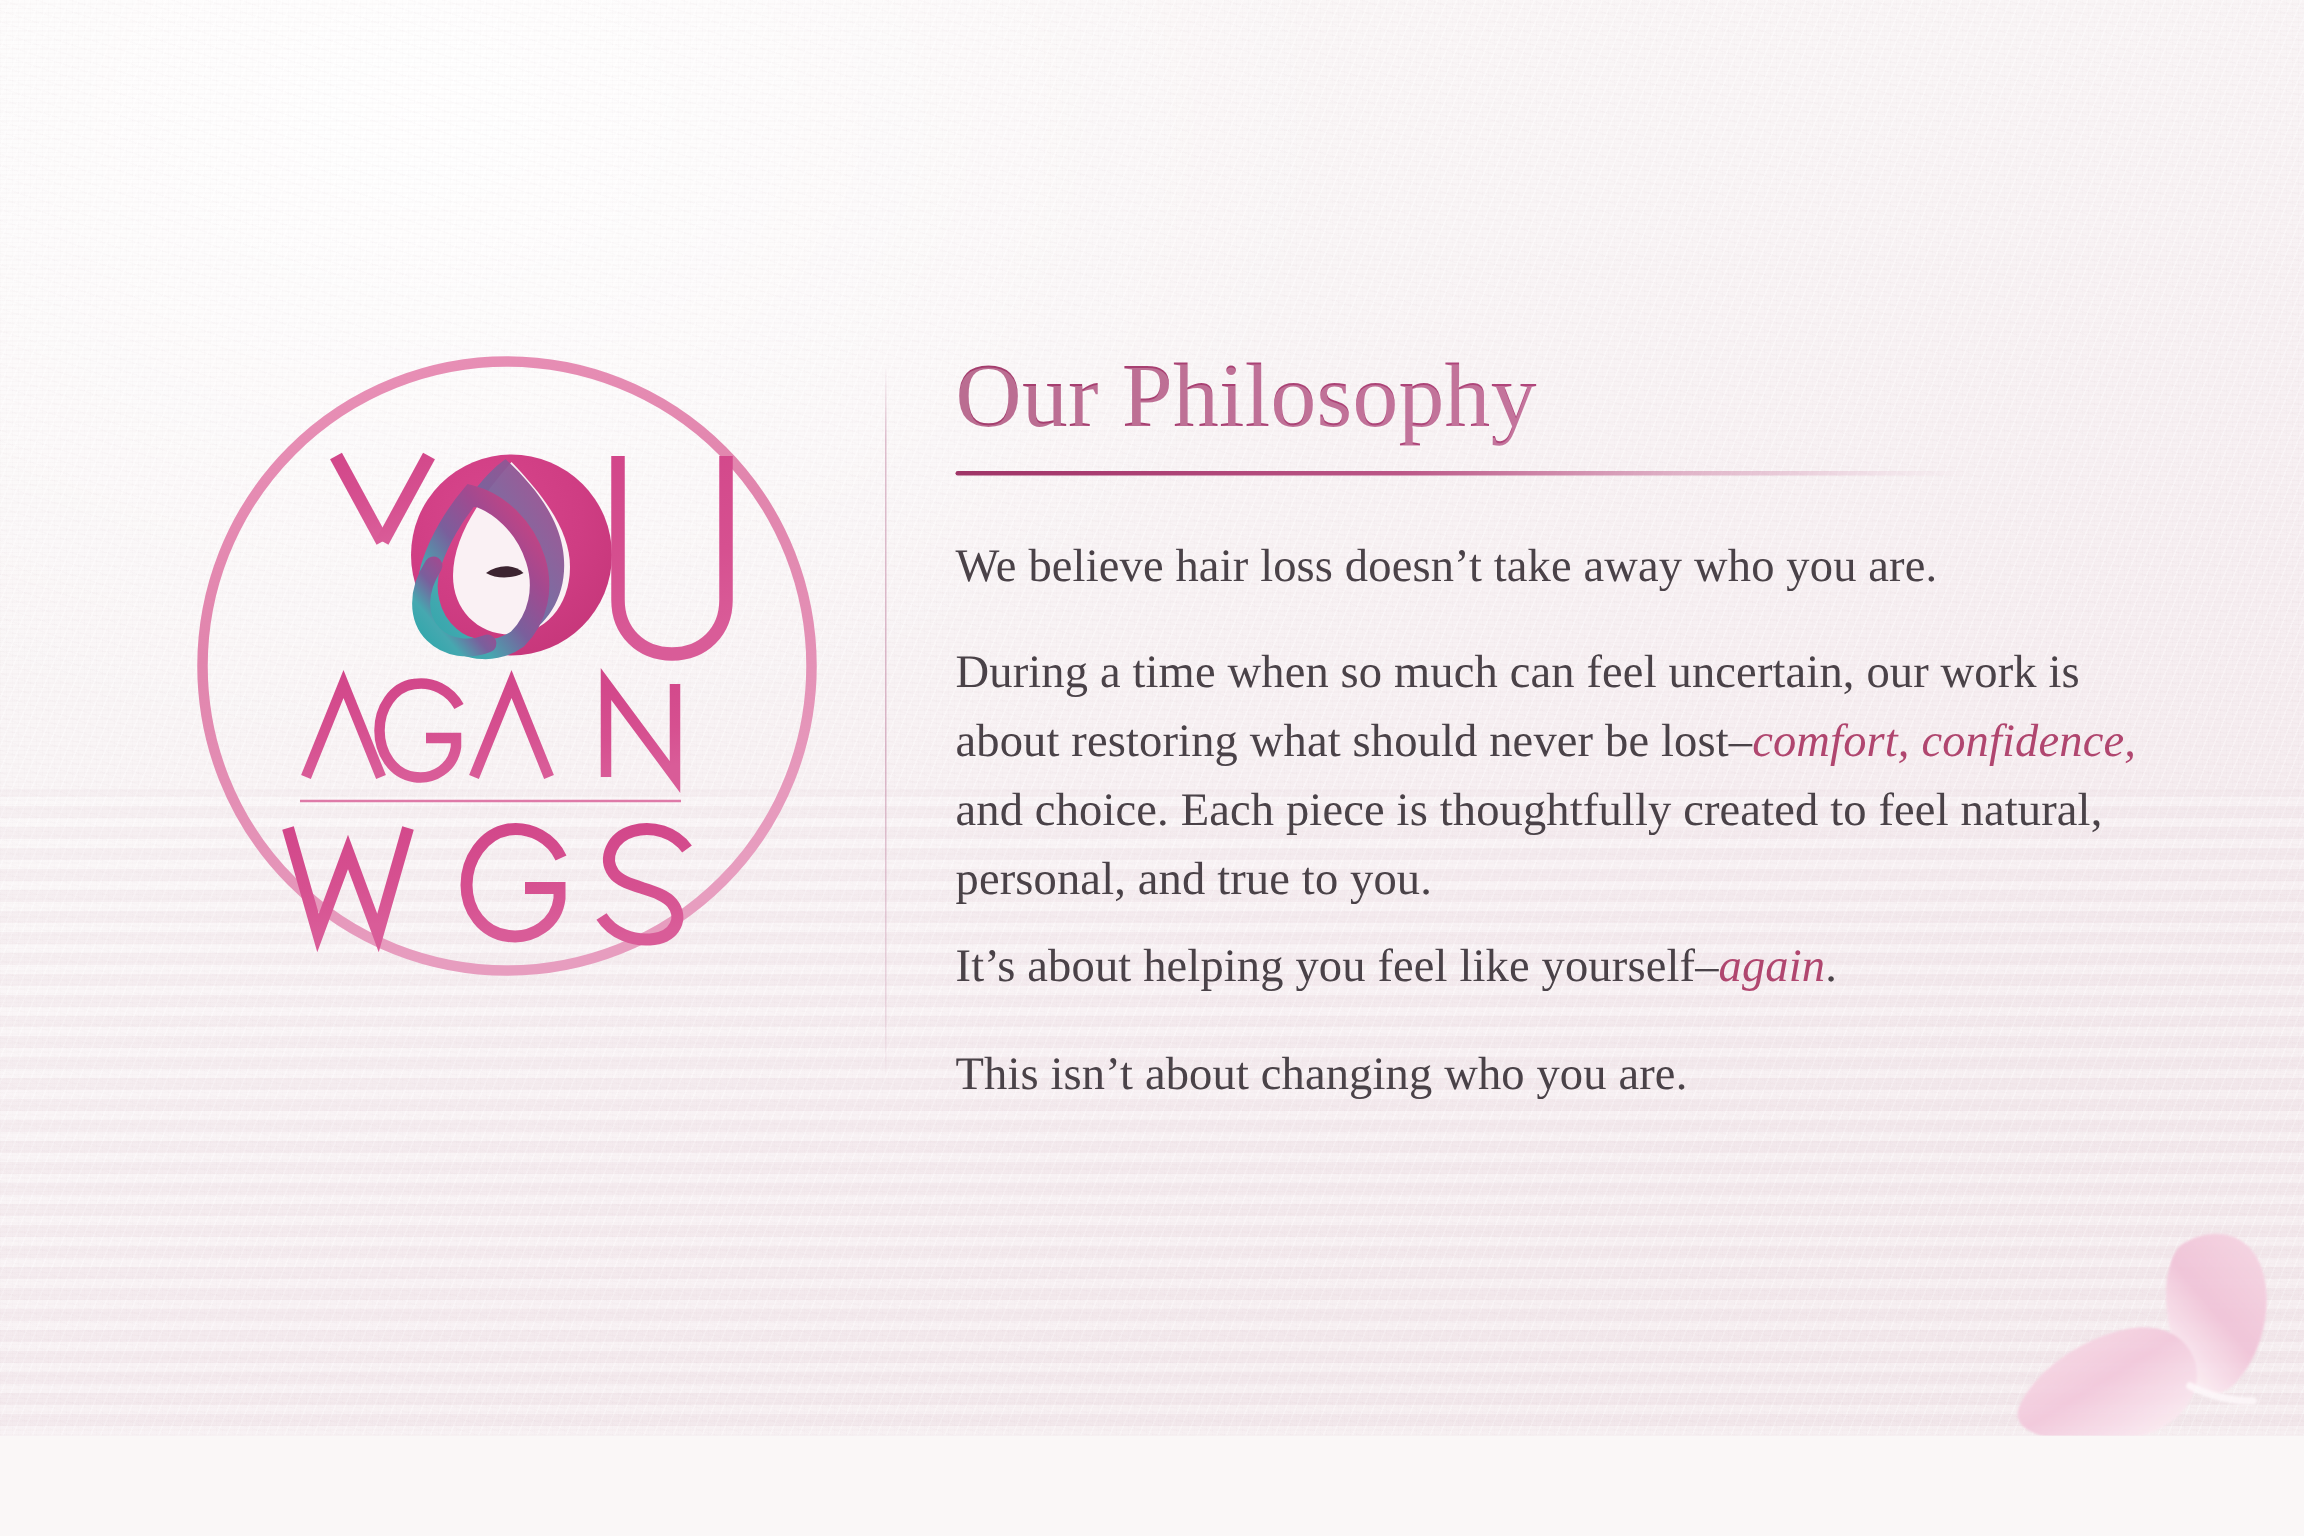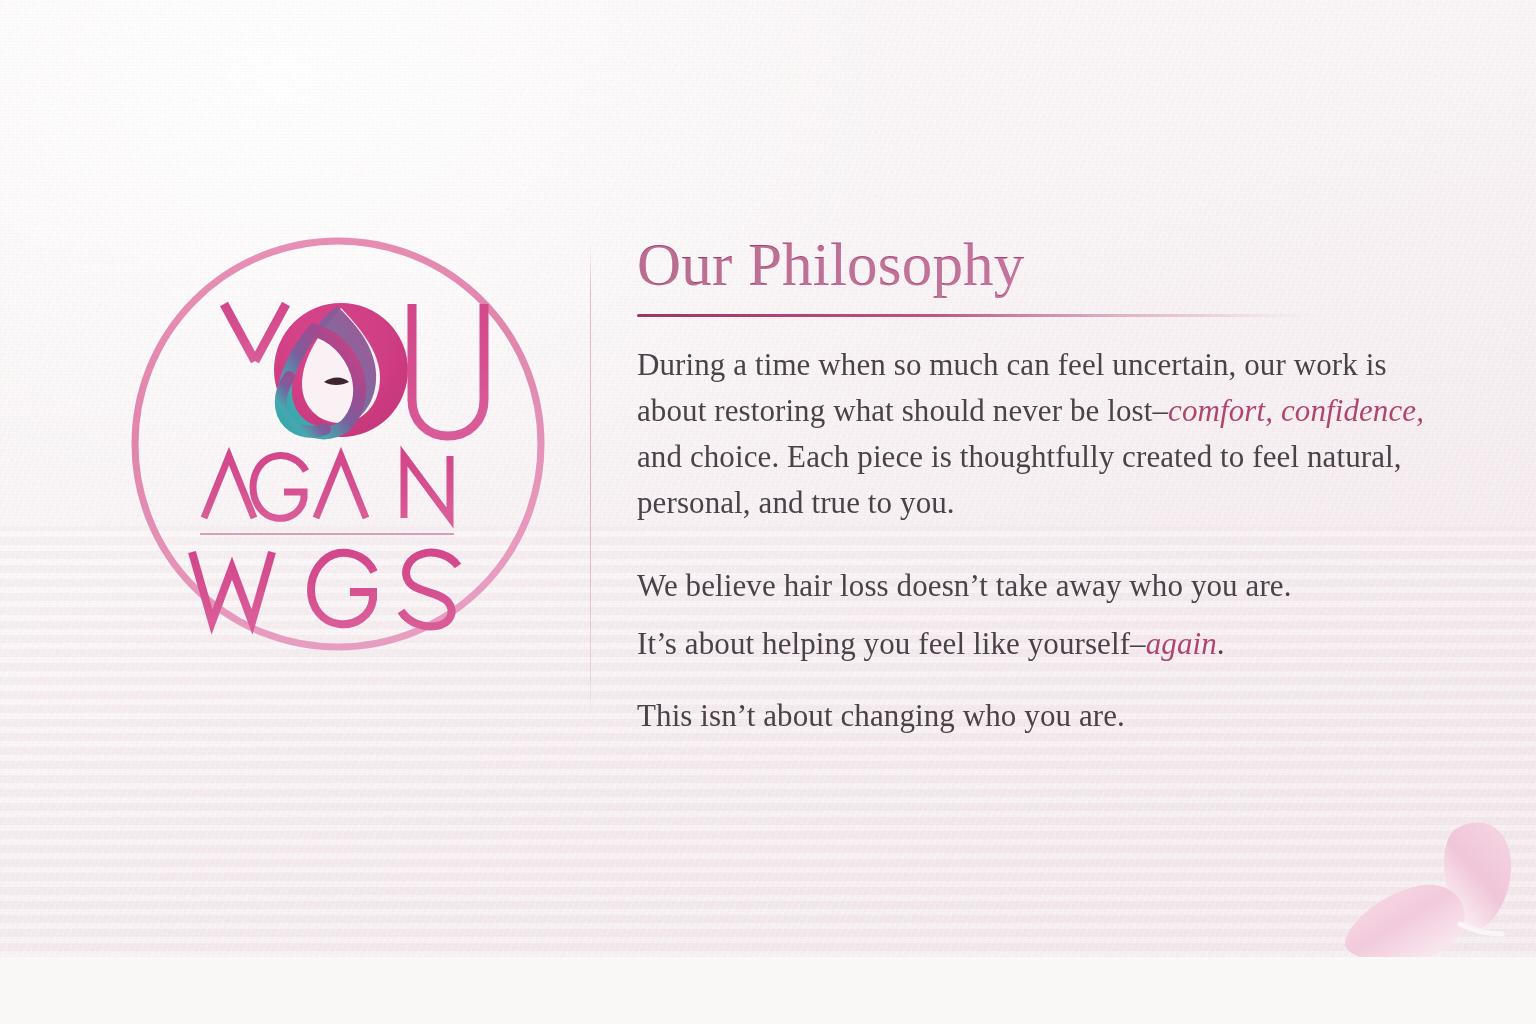--- a/index.html
+++ b/index.html
@@ -261,26 +261,26 @@
       </g>
     </svg>
   </div>
 
   <div id="vdivider"></div>
 
   <div id="content">
     <h1 id="page-title">Our Philosophy</h1>
     <div id="title-rule"></div>
 
+    <p class="para" id="p1">
+      <span>We believe hair loss doesn’t take away who you are.</span>
+    </p>
+
     <p class="para" id="p2">
       <span>During a time when so much can feel uncertain, our work is about restoring what should never be lost–</span><span class="em">comfort, confidence,</span><span> and choice. Each piece is thoughtfully created to feel natural, personal, and true to you.</span>
-    </p>
-
-    <p class="para" id="p1">
-      <span>We believe hair loss doesn’t take away who you are.</span>
     </p>
 
     <p class="para" id="p4">
       <span>It’s about helping you feel like yourself–</span><span class="em">again</span><span>.</span>
     </p>
 
     <p class="para" id="p3">
       <span>This isn’t about changing who you are.</span>
     </p>
   </div>

